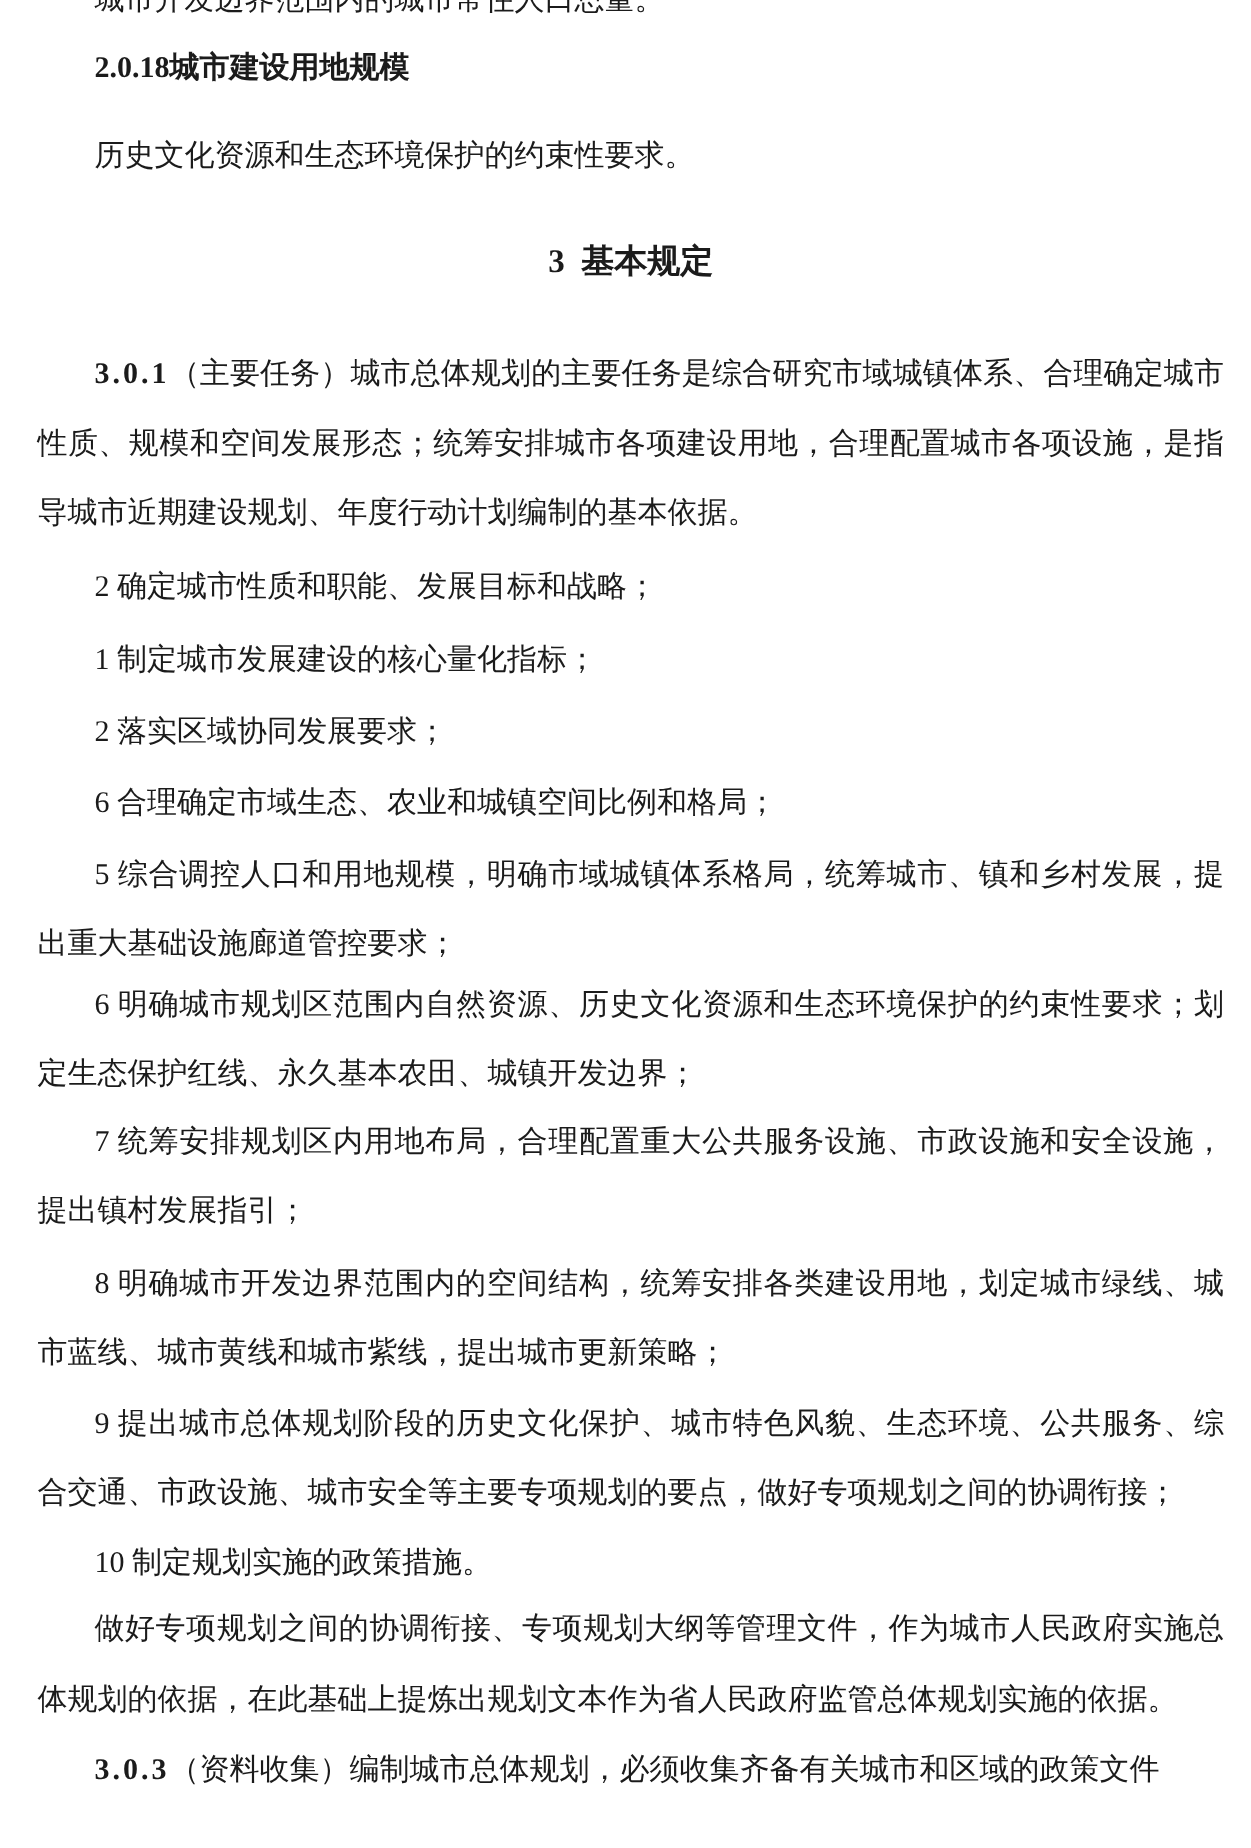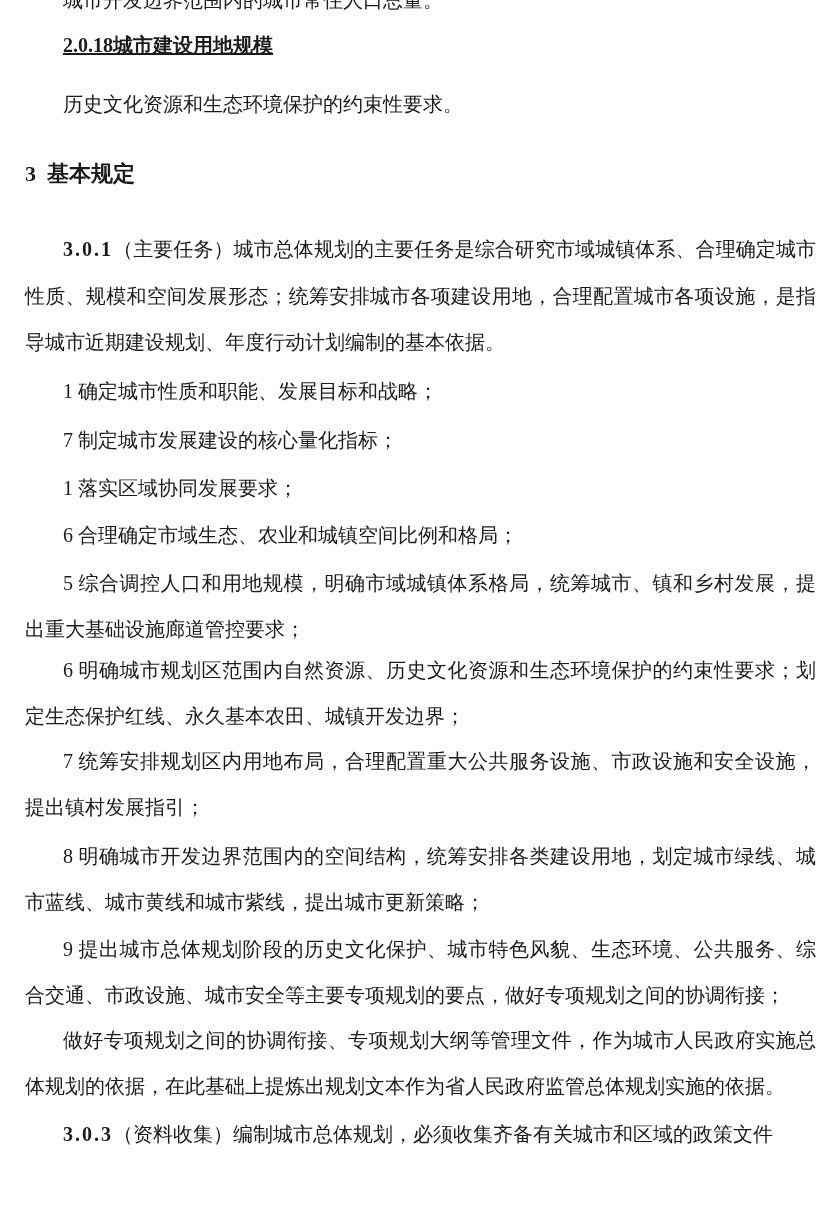--- a/index.html
+++ b/index.html
@@ -24,26 +24,27 @@
     line-height: 46.5px;
     text-align: justify;
     text-indent: 38px;
     letter-spacing: 0;
   }
   .para .clause-num {
     font-weight: bold;
     letter-spacing: 2px;
   }
   .cut-top      { margin-top: -23px; }
-  .term-heading { margin-top: -2px; font-weight: bold; text-decoration: underline; }
+  .term-heading { margin-top: -2px; font-weight: bold; }
   .term-def     { margin-top: 13px; }
   .chapter {
     margin: 23px 0 0 0;
     font-size: 22px;
     font-weight: bold;
+    text-align: center;
     text-indent: 0;
     line-height: 46.5px;
     white-space: pre-wrap;
   }
   .clause-1   { margin-top: 29px; }
   .clause-2   { margin-top: 5px; }
   .li1  { margin-top: 2px; }
   .li2  { margin-top: 3px; }
   .li3  { margin-top: 1px; }
   .li4  { margin-top: 1px; }
@@ -65,27 +66,28 @@
 
   <p class="para term-heading">2.0.18城市建设用地规模</p>
 
   <p class="para term-def">历史文化资源和生态环境保护的约束性要求。</p>
 
   <h1 class="chapter">3  基本规定</h1>
 
   <p class="para clause-1"><span class="clause-num">3.0.1</span><span>（主要任务）城市总体规划的主要任务是综合研究市域城镇体系、合理确定城市性质、规模和空间发展形态；统筹安排城市各项建设用地，合理配置城市各项设施，是指导城市近期建设规划、年度行动计划编制的基本依据。</span></p>
 
 
-  <p class="para li1">1 确定城市性质和职能、发展目标和战略；</p>
-  <p class="para li2">7 制定城市发展建设的核心量化指标；</p>
-  <p class="para li3">1 落实区域协同发展要求；</p>
+  <p class="para li1">2 确定城市性质和职能、发展目标和战略；</p>
+  <p class="para li2">1 制定城市发展建设的核心量化指标；</p>
+  <p class="para li3">2 落实区域协同发展要求；</p>
   <p class="para li4">6 合理确定市域生态、农业和城镇空间比例和格局；</p>
   <p class="para li5">5 综合调控人口和用地规模，明确市域城镇体系格局，统筹城市、镇和乡村发展，提出重大基础设施廊道管控要求；</p>
   <p class="para li6">6 明确城市规划区范围内自然资源、历史文化资源和生态环境保护的约束性要求；划定生态保护红线、永久基本农田、城镇开发边界；</p>
   <p class="para li7">7 统筹安排规划区内用地布局，合理配置重大公共服务设施、市政设施和安全设施，提出镇村发展指引；</p>
   <p class="para li8">8 明确城市开发边界范围内的空间结构，统筹安排各类建设用地，划定城市绿线、城市蓝线、城市黄线和城市紫线，提出城市更新策略；</p>
   <p class="para li9">9 提出城市总体规划阶段的历史文化保护、城市特色风貌、生态环境、公共服务、综合交通、市政设施、城市安全等主要专项规划的要点，做好专项规划之间的协调衔接；</p>
+  <p class="para li10">10 制定规划实施的政策措施。</p>
 
   <p class="para closing">做好专项规划之间的协调衔接、专项规划大纲等管理文件，作为城市人民政府实施总体规划的依据，在此基础上提炼出规划文本作为省人民政府监管总体规划实施的依据。</p>
 
   <p class="para cut-bottom"><span class="clause-num">3.0.3</span><span>（资料收集）编制城市总体规划，必须收集齐备有关城市和区域的政策文件</span></p>
 
 </div>
 
 </body></html>

